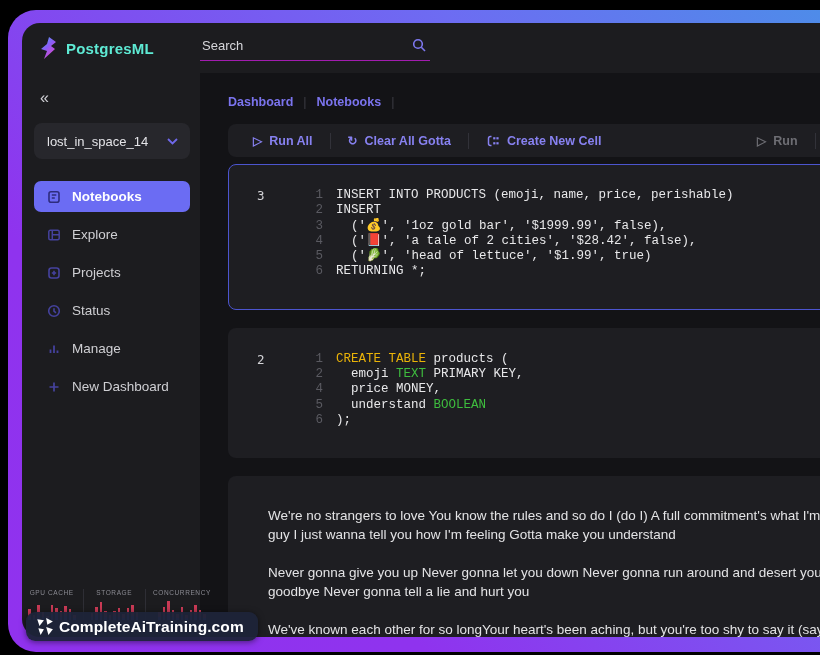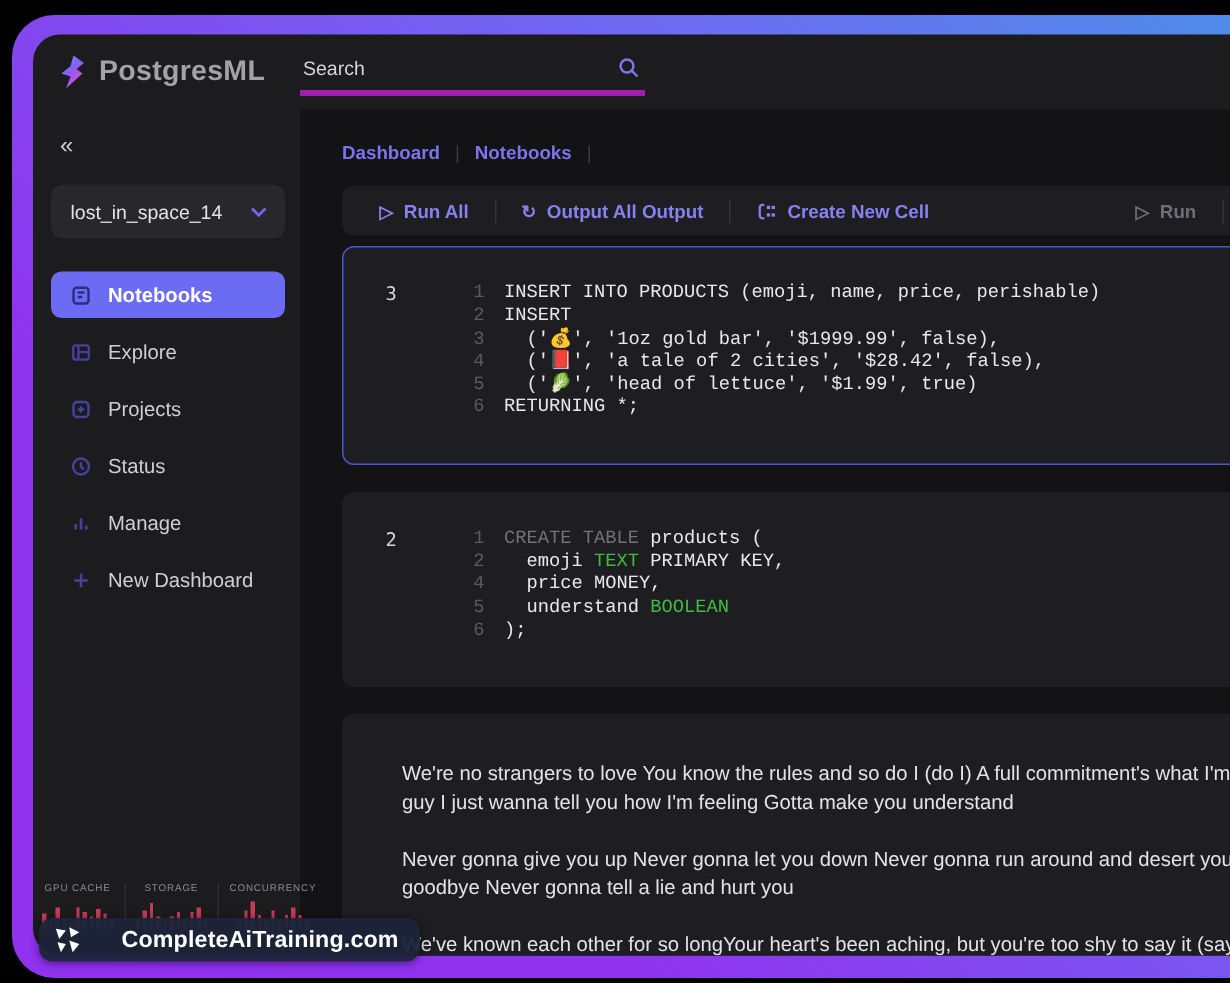--- a/index.html
+++ b/index.html
@@ -8,24 +8,24 @@
   
   .frame { position:absolute; left:8px; top:10px; width:852px; height:642px;
            border-radius:28px; padding:13px 13px 15px 14px;
            background:linear-gradient(225deg,#4b8fe8 0%,#6d6cf2 28%,#8f33ee 72%,#9032ee 100%); }
   .win { width:100%; height:100%; background:#1c1c1f; border-radius:18px;
          overflow:hidden; display:flex; flex-direction:column; }
   
   .topbar { height:50px; flex:0 0 auto; display:flex; align-items:center;
             padding-left:16px; position:relative; }
   .brand { display:flex; align-items:center; gap:8px; }
-  .brand-name { color:#a3a3a3; font-weight:700; font-size:19px; letter-spacing:.2px; }
+  .brand-name { color:#5eead4; font-weight:700; font-size:15px; letter-spacing:.2px; }
   .search { position:absolute; left:178px; top:13px; width:230px; }
   .search input { width:100%; background:transparent; border:none; outline:none;
-                  border-bottom:4px solid #a21caf; color:#dadade; font-size:13px;
+                  border-bottom:1px solid #a21caf; color:#dadade; font-size:13px;
                   padding:2px 24px 7px 2px; font-family:"Liberation Sans",sans-serif; }
   .search input::placeholder { color:#d6d6da; opacity:1; }
   .search .mag { position:absolute; right:4px; top:2px; }
   
   .wbody { flex:1; display:flex; min-height:0; }
   .sidebar { width:178px; flex:0 0 auto; padding:14px 10px 0 12px; position:relative; }
   .collapse { color:#cfcfd4; font-size:16px; padding:2px 6px; display:inline-block; cursor:pointer; }
   .workspace { margin-top:14px; height:36px; background:#27272c; border-radius:8px;
                display:flex; align-items:center; justify-content:space-between;
                padding:0 12px 0 13px; cursor:pointer; }
@@ -57,34 +57,34 @@
   .cells { width:1100px; margin-top:7px; }
   .cell { background:#1e1e22; border-radius:8px; margin-bottom:18px; }
   .code-cell { display:flex; padding:23px 0 29px 0; border:1.5px solid transparent; }
   .code-cell.selected { border-color:#4c55cf; }
   .cell-num { width:78px; flex:0 0 auto; padding-left:28px; color:#d4d4d8;
               font-family:"DejaVu Sans Mono",monospace; font-size:12.5px; line-height:15.3px; }
   .code { font-family:Liberation Mono, monospace; font-size:12.5px; line-height:15.3px; }
   .cline { white-space:pre; }
   .ln { display:inline-block; width:16px; text-align:right; margin-right:13px; color:#5a5a61; }
   .tk-plain { color:#e8e8ea; }
-  .tk-kw { color:#737373; }
+  .tk-kw { color:#eab308; }
   .tk-type { color:#3ebd3e; }
   .text-cell { padding:30px 0 30px 40px; min-height:220px; }
   .text-cell p { width:852px; color:#e3e3e5; font-size:13.5px; line-height:19px; margin-bottom:19px; }
   
   .mini-charts { position:absolute; left:28px; top:589px; display:flex; z-index:5; }
   .chart-group + .chart-group { border-left:1px solid #2e2e35; margin-left:7px; padding-left:7px; }
   .chart-label { color:#8a8a92; font-size:6.5px; letter-spacing:.6px; text-align:center; }
   .bars { display:flex; align-items:flex-end; gap:2px; height:21px; margin-top:3px; justify-content:center; }
   .bar { display:flex; flex-direction:column; width:2.5px; justify-content:flex-end; }
   .bar-red { background:#c93a55; width:100%; }
   .bar-blue { background:#3a57c9; width:100%; }
   .watermark { position:absolute; left:26px; top:612px; z-index:6; background:rgba(29,36,57,.95);
-               border-radius:9px; display:flex; align-items:center; gap:27px; padding:5px 14px 5px 9px;
+               border-radius:9px; display:flex; align-items:center; gap:5px; padding:5px 14px 5px 9px;
                box-shadow:0 1px 6px rgba(0,0,0,.5); }
   .wm-text { color:#fff; font-weight:700; font-size:15.5px; letter-spacing:.1px; }
 </style>
 </head>
 <body>
 
 <div class="frame">
   <div class="win">
 
     <div class="topbar">
@@ -187,21 +187,21 @@
         </div>
 
         <div class="toolbar">
           <span class="tb-btn">
             <span class="tb-ico">▷</span>
             <span>Run All</span>
           </span>
           <span class="tb-sep"></span>
           <span class="tb-btn">
             <span class="tb-ico">↻</span>
-            <span>Output All Output</span>
+            <span>Clear All Gotta</span>
           </span>
           <span class="tb-sep"></span>
           <span class="tb-btn">
             <span class="tb-ico">
               <svg width="14" height="14" viewBox="0 0 14 14" fill="none" stroke="currentColor" stroke-width="1.5">
                 <path d="M5.5 2.5 H4.5 Q2.5 2.5 2.5 4.5 V9.5 Q2.5 11.5 4.5 11.5 H5.5"></path>
                 <rect x="7.2" y="3.2" width="2.2" height="2.2" fill="currentColor" stroke="none"></rect>
                 <rect x="10.4" y="3.2" width="2.2" height="2.2" fill="currentColor" stroke="none"></rect>
                 <rect x="7.2" y="8.2" width="2.2" height="2.2" fill="currentColor" stroke="none"></rect>
                 <rect x="10.4" y="8.2" width="2.2" height="2.2" fill="currentColor" stroke="none"></rect>

